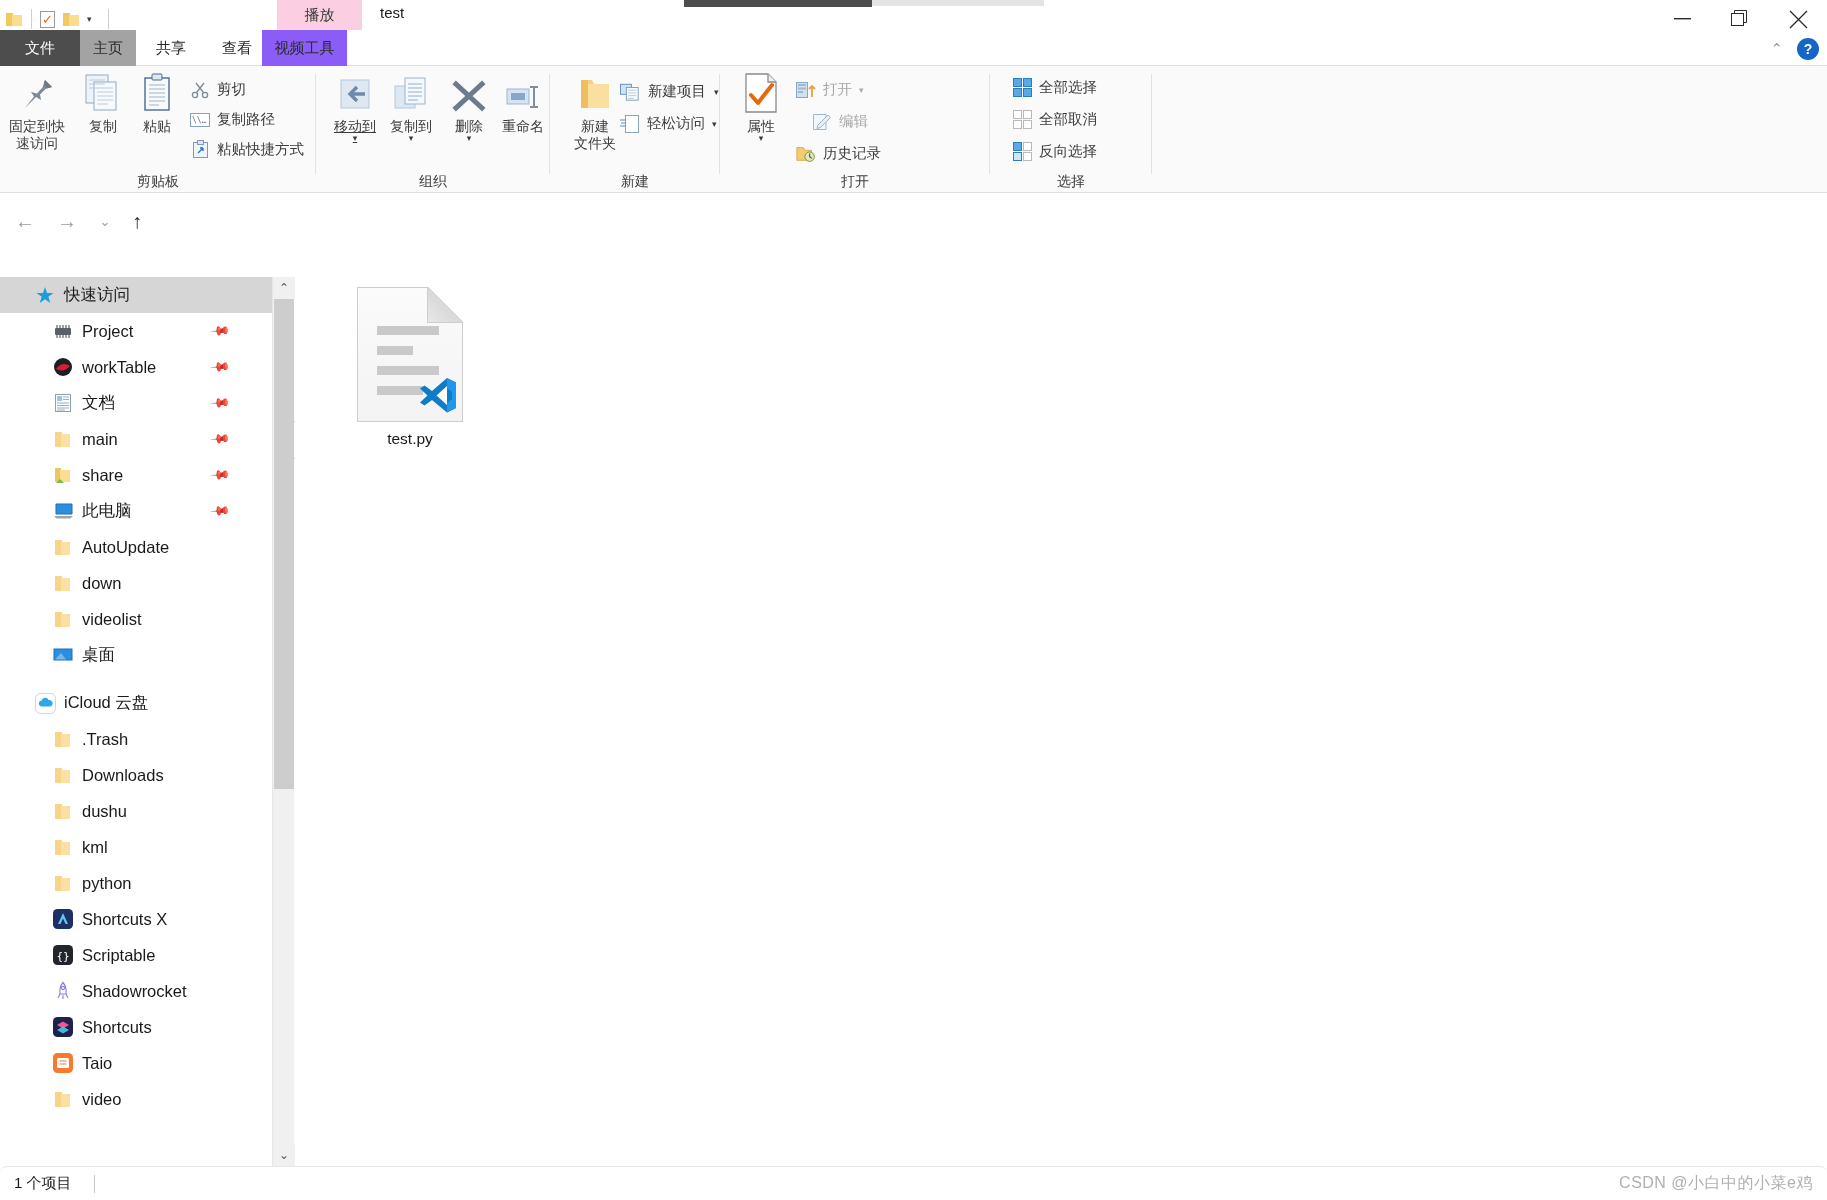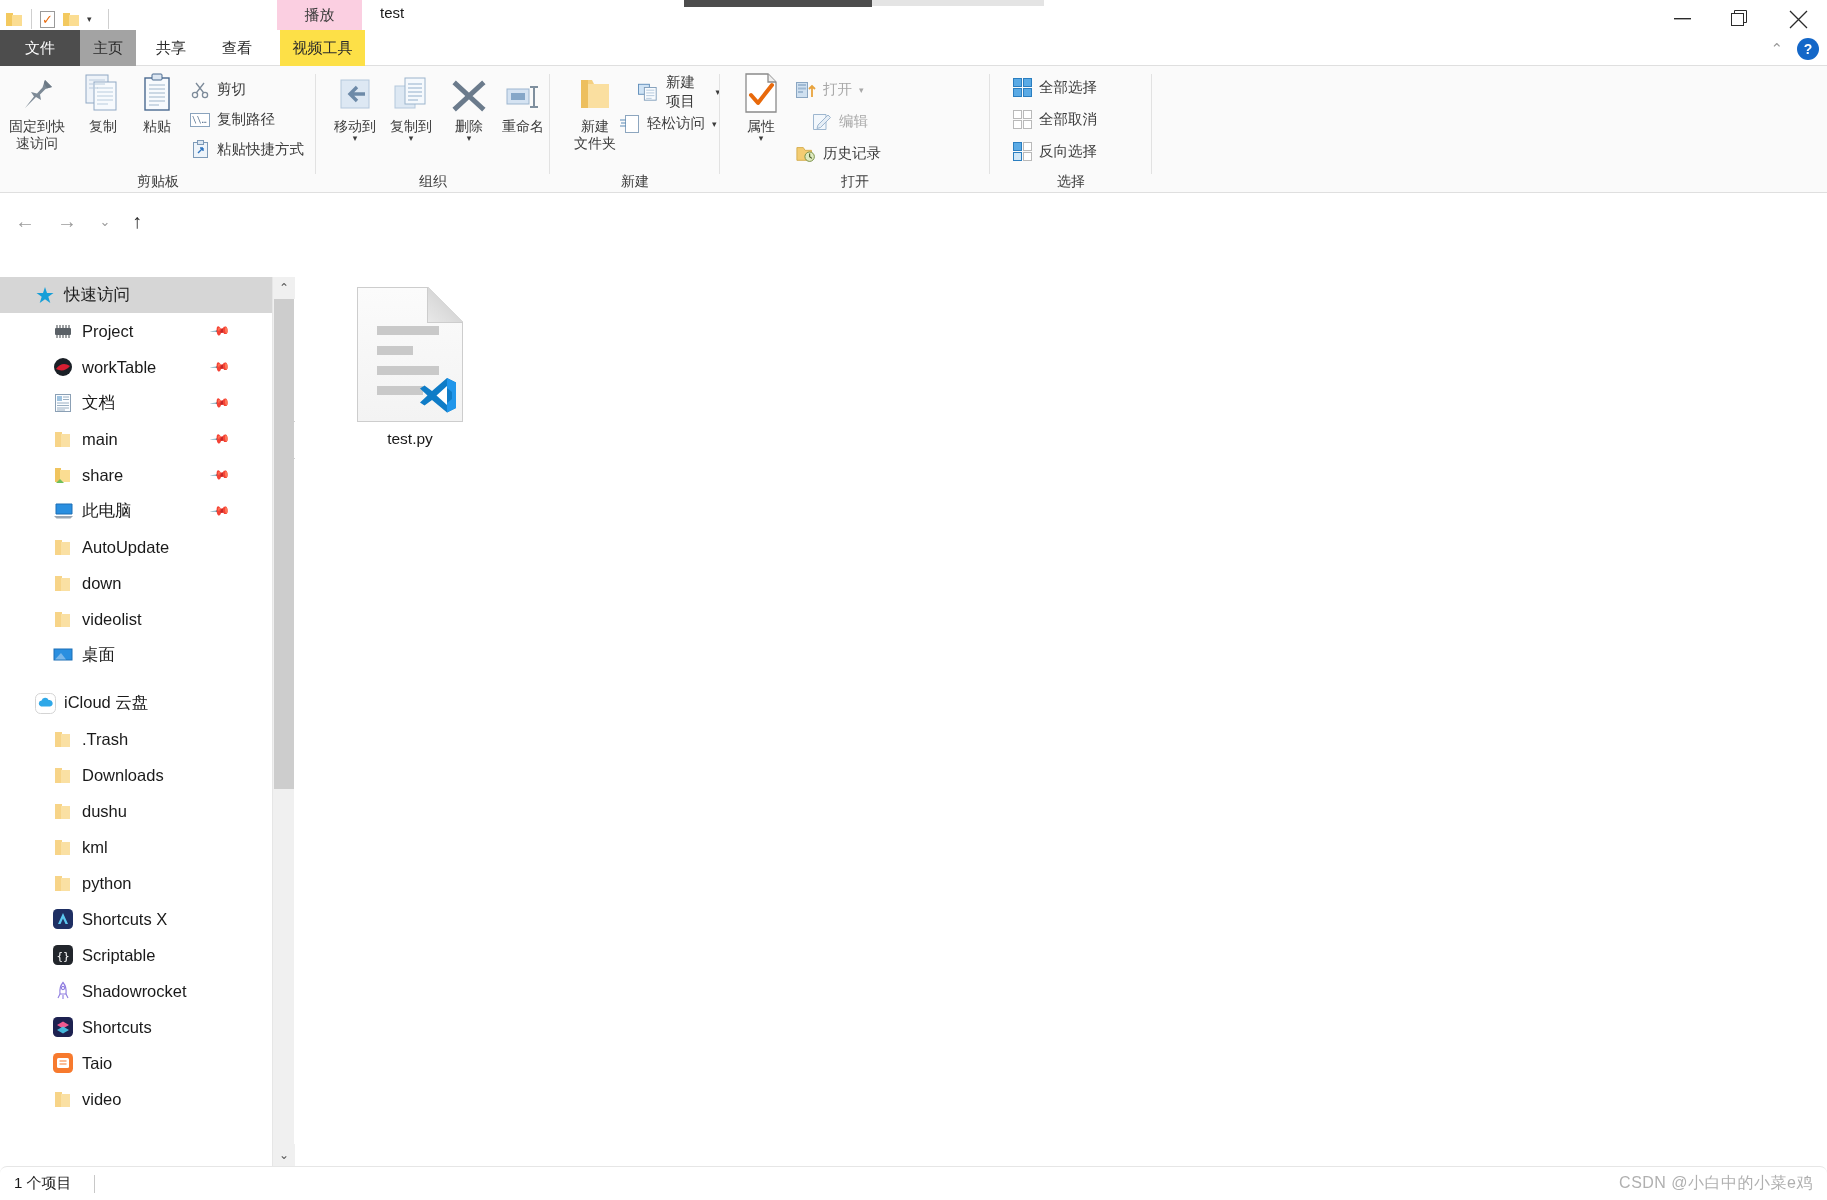--- a/index.html
+++ b/index.html
@@ -55,21 +55,21 @@
     border-bottom:1px solid #dfdfdf; background:#ffffff;
   }
   .tab {
     position:absolute; top:0; height:36px; display:flex; align-items:center;
     justify-content:center; font-size:15px; color:#2b2b2b;
   }
   .tab-file { left:0; width:80px; background:#4d4d4d; color:#ffffff; }
   .tab-home { left:80px; width:56px; background:#a3a3a3; }
   .tab-share{ left:143px; width:56px; }
   .tab-view { left:209px; width:56px; }
-  .tab-video{ left:280px; width:85px; background:#fde047; }
+  .tab-video{ left:262px; width:85px; background:#8b5cf6; }
   .ribbon-right { position:absolute; right:8px; top:38px; display:flex; align-items:center; gap:14px;}
   .chev-up { color:#9a9a9a; font-size:15px; }
   .help-btn {
     width:22px;height:22px;border-radius:50%;background:#1467c8;color:#fff;
     display:flex;align-items:center;justify-content:center;font-size:14px;font-weight:bold;
   }
 
   
   .ribbon {
     position:absolute; left:0; top:66px; width:1827px; height:127px;
@@ -338,21 +338,21 @@
           </svg>
         </span>
         <span>粘贴快捷方式</span>
       </div>
 
       <div class="glabel">剪贴板</div>
       <div class="gdiv"></div>
     </div>
 
     <div class="rgroup" style="left:316px; width:234px;">
-      <div class="bigbtn" style="left:8px;">
+      <div class="bigbtn" style="left:8px;text-decoration:underline;">
         <span class="ic">
           <svg width="40" height="40" viewBox="0 0 40 40">
             <rect x="6" y="6" width="28" height="28" fill="#dde8f3" stroke="#b4c8dc"></rect>
             <path d="M30 20 H16 M22 13 L15 20 L22 27" stroke="#6d8aa8" stroke-width="3.4" fill="none"></path>
           </svg>
         </span>
         <span>移动到</span>
         <span class="sub-caret">▾</span>
       </div>
 
@@ -401,21 +401,21 @@
           <svg width="40" height="40" viewBox="0 0 40 40">
             <path d="M6 6 H17 L19 10 H34 V34 H6 Z" fill="#f5d080"></path>
             <path d="M6 6 H13 V34 H6 Z" fill="#edbf5e"></path>
             <path d="M13 10 H34 V34 H13 Z" fill="#fadfa0"></path>
           </svg>
         </span>
         <span>新建</span>
         <span>文件夹</span>
       </div>
 
-      <div class="smallbtn" style="left:88px; top:12px;gap:8px;">
+      <div class="smallbtn" style="left:70px; top:12px;gap:8px;">
         <span class="ic">
           <svg width="22" height="20" viewBox="0 0 22 20">
             <rect x="0.5" y="1.5" width="12" height="11" fill="#cfe3f5" stroke="#5d8bb8"></rect>
             <rect x="7" y="5" width="13" height="14" fill="#f8fbfe" stroke="#7d9ab8"></rect>
             <g stroke="#b0c6da" stroke-width="1">
                 <path d="M9 8h9M9 11h9M9 14h9M9 17h6"></path>
               </g>
           </svg>
         </span>
         <span>新建项目</span>

